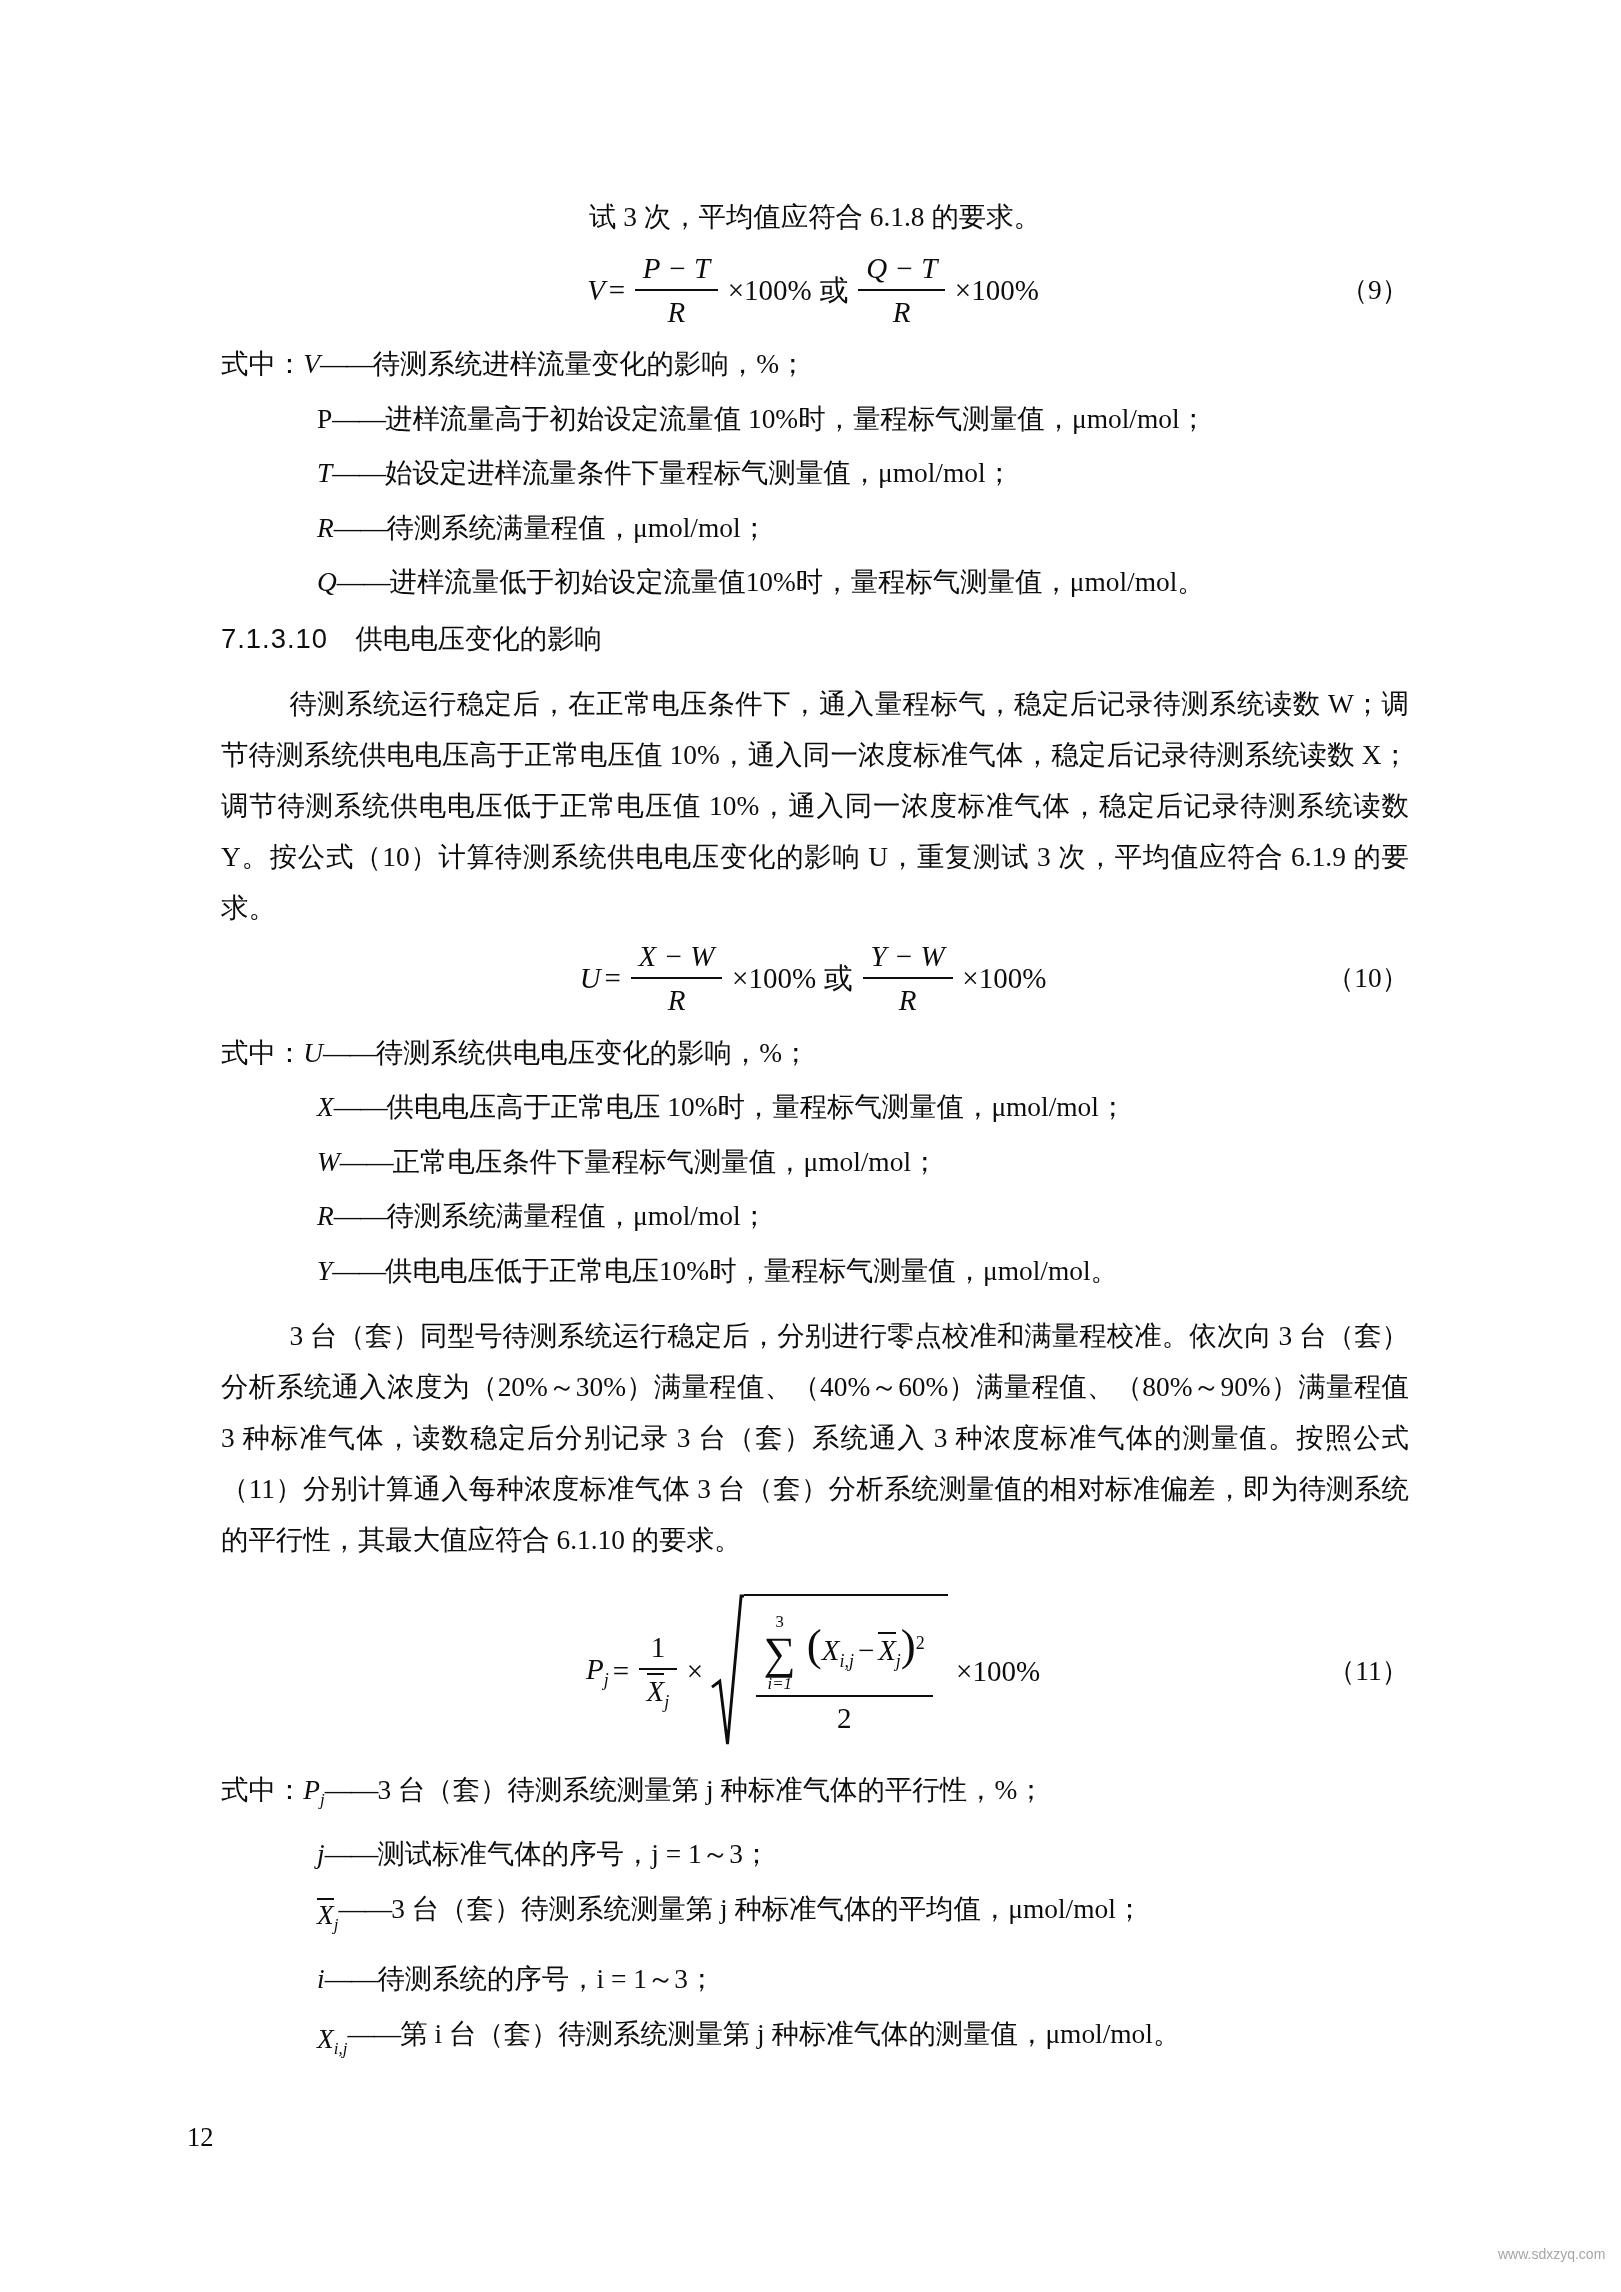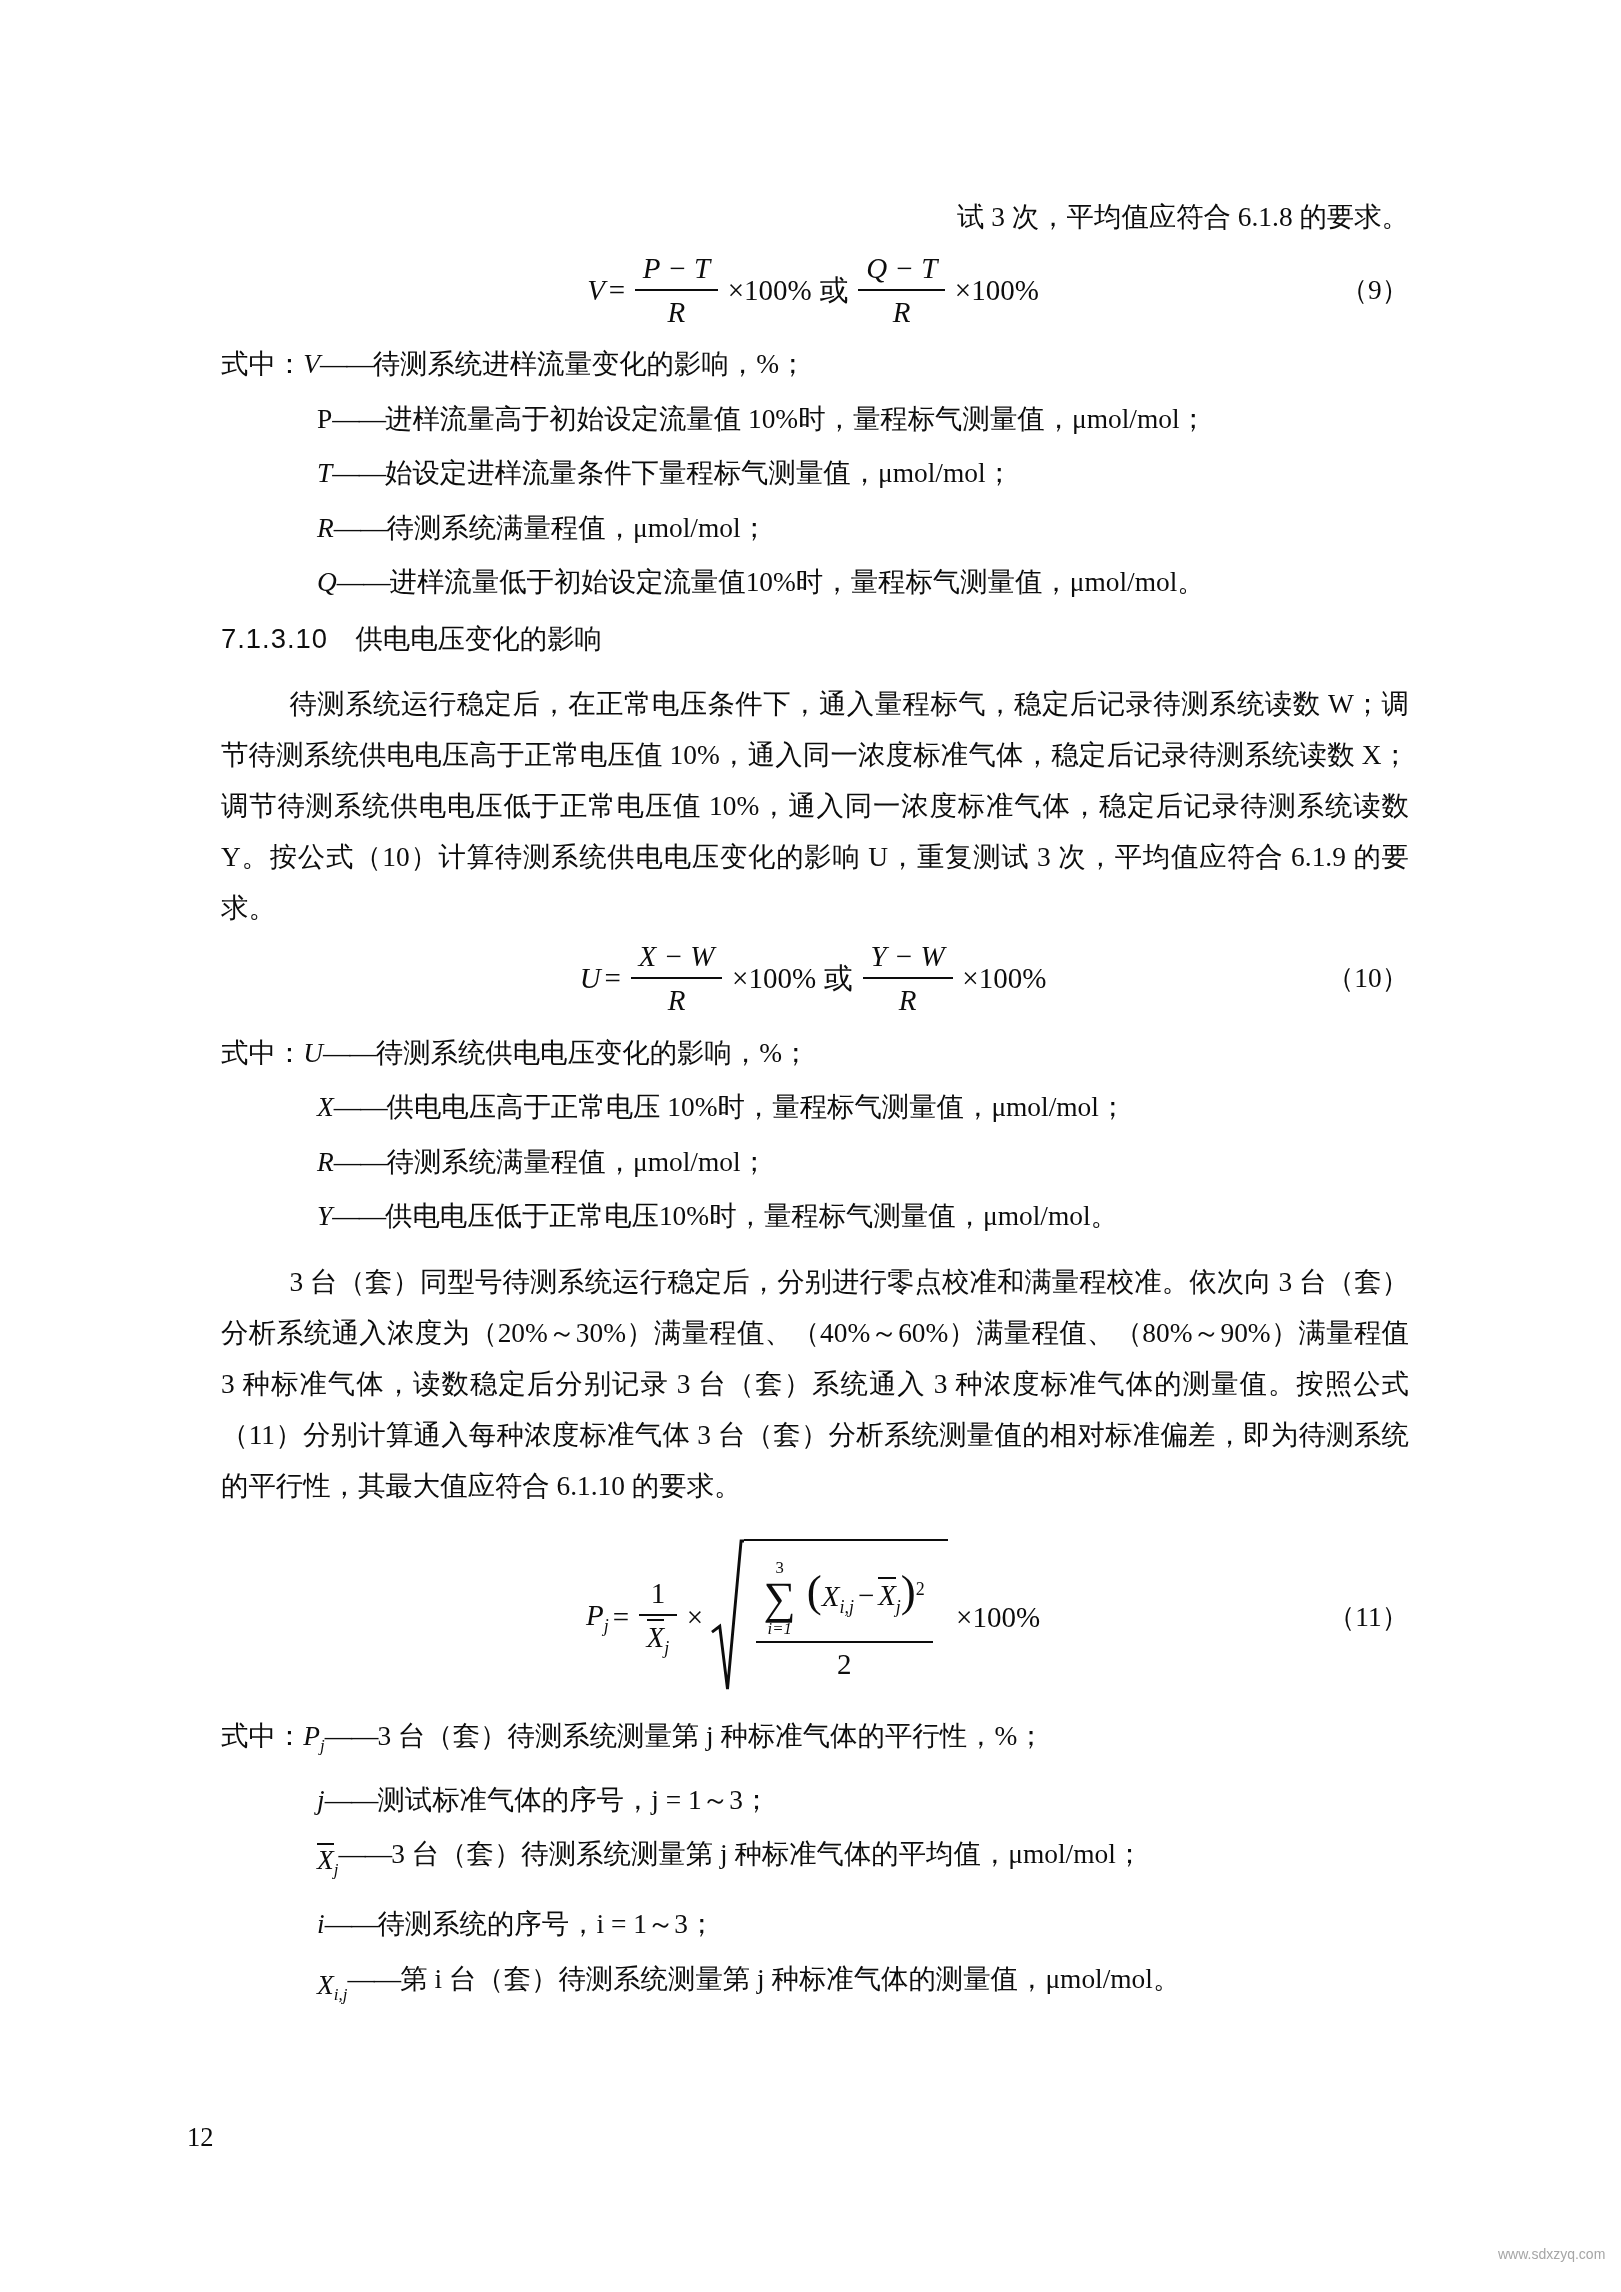--- a/index.html
+++ b/index.html
@@ -9,21 +9,21 @@
     background:#ffffff;
     color:#0d0d0d;
     font-family:"Liberation Serif","DejaVu Serif",serif;
     overflow:hidden;
   }
   .content{
     position:absolute;left:221px;top:201px;width:1188px;
     font-size:27.4px;line-height:33px;
   }
   
-  .intro{ text-align:right; }
+  .intro{ text-align:center; }
   .para{
     margin:23.5px 0 0 0;
     text-indent:2.5em;
     text-align:justify;
     line-height:51px;
   }
   
   .heading{
     margin-top:21.6px;
     font-family:"Liberation Sans","DejaVu Sans",sans-serif;
@@ -151,20 +151,23 @@
       <span class="op">×100%</span>
       <span class="eq-tag">（10）</span>
     </div>
 
     <div class="def-block">
       <div class="def-item first">
         <span>式中：</span><span class="var">U</span><span class="dash">——</span><span>待测系统供电电压变化的影响，%；</span>
       </div>
       <div class="def-item">
         <span class="var">X</span><span class="dash">——</span><span>供电电压高于正常电压 10%时，量程标气测量值，μmol/mol；</span>
+      </div>
+      <div class="def-item">
+        <span class="var">W</span><span class="dash">——</span><span>正常电压条件下量程标气测量值，μmol/mol；</span>
       </div>
       <div class="def-item">
         <span class="var">R</span><span class="dash">——</span><span>待测系统满量程值，μmol/mol；</span>
       </div>
       <div class="def-item">
         <span class="var">Y</span><span class="dash">——</span><span>供电电压低于正常电压10%时，量程标气测量值，μmol/mol。</span>
       </div>
     </div>
 
     <div class="para">3 台（套）同型号待测系统运行稳定后，分别进行零点校准和满量程校准。依次向 3 台（套）分析系统通入浓度为（20%～30%）满量程值、（40%～60%）满量程值、（80%～90%）满量程值 3 种标准气体，读数稳定后分别记录 3 台（套）系统通入 3 种浓度标准气体的测量值。按照公式（11）分别计算通入每种浓度标准气体 3 台（套）分析系统测量值的相对标准偏差，即为待测系统的平行性，其最大值应符合 6.1.10 的要求。</div>

